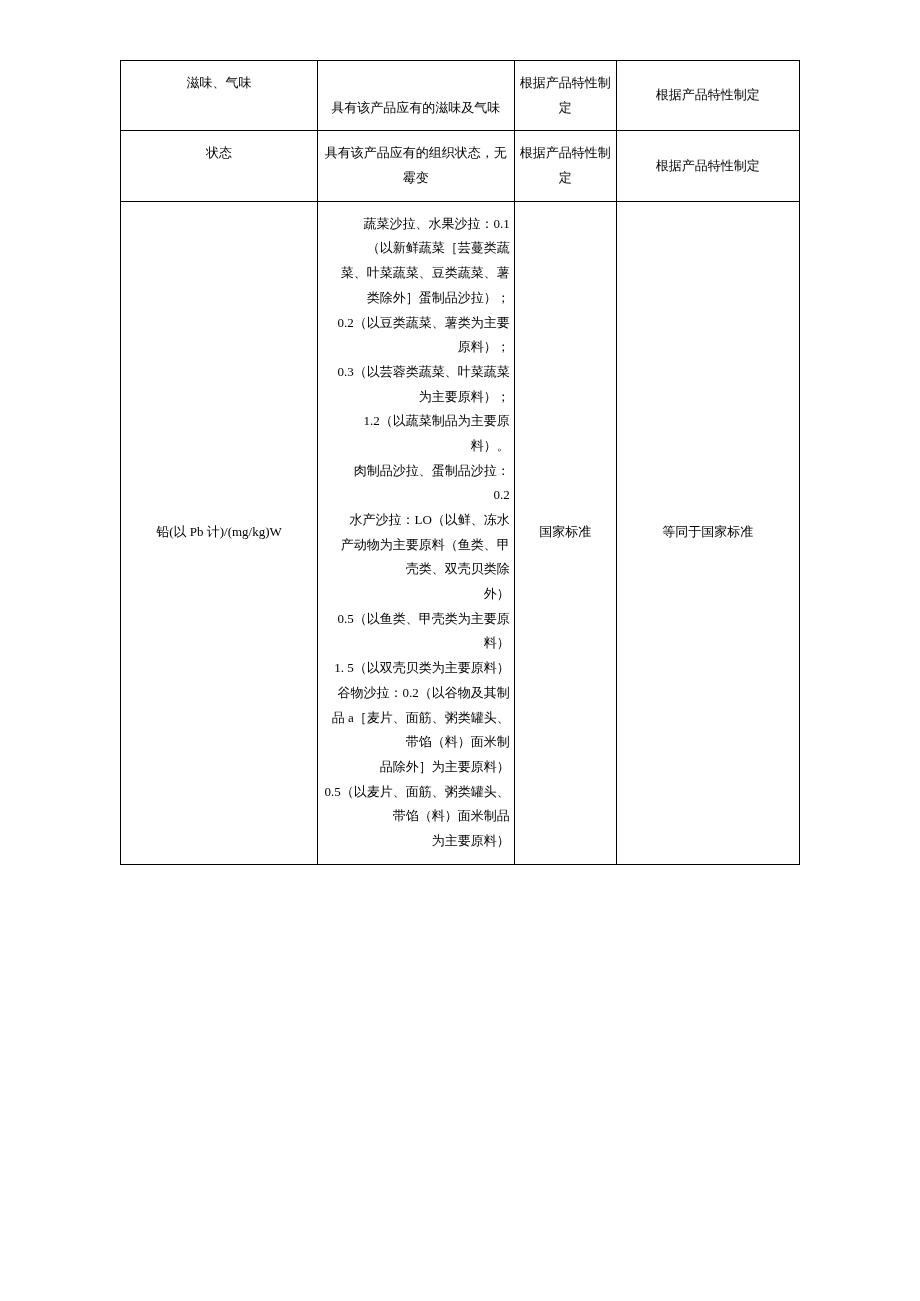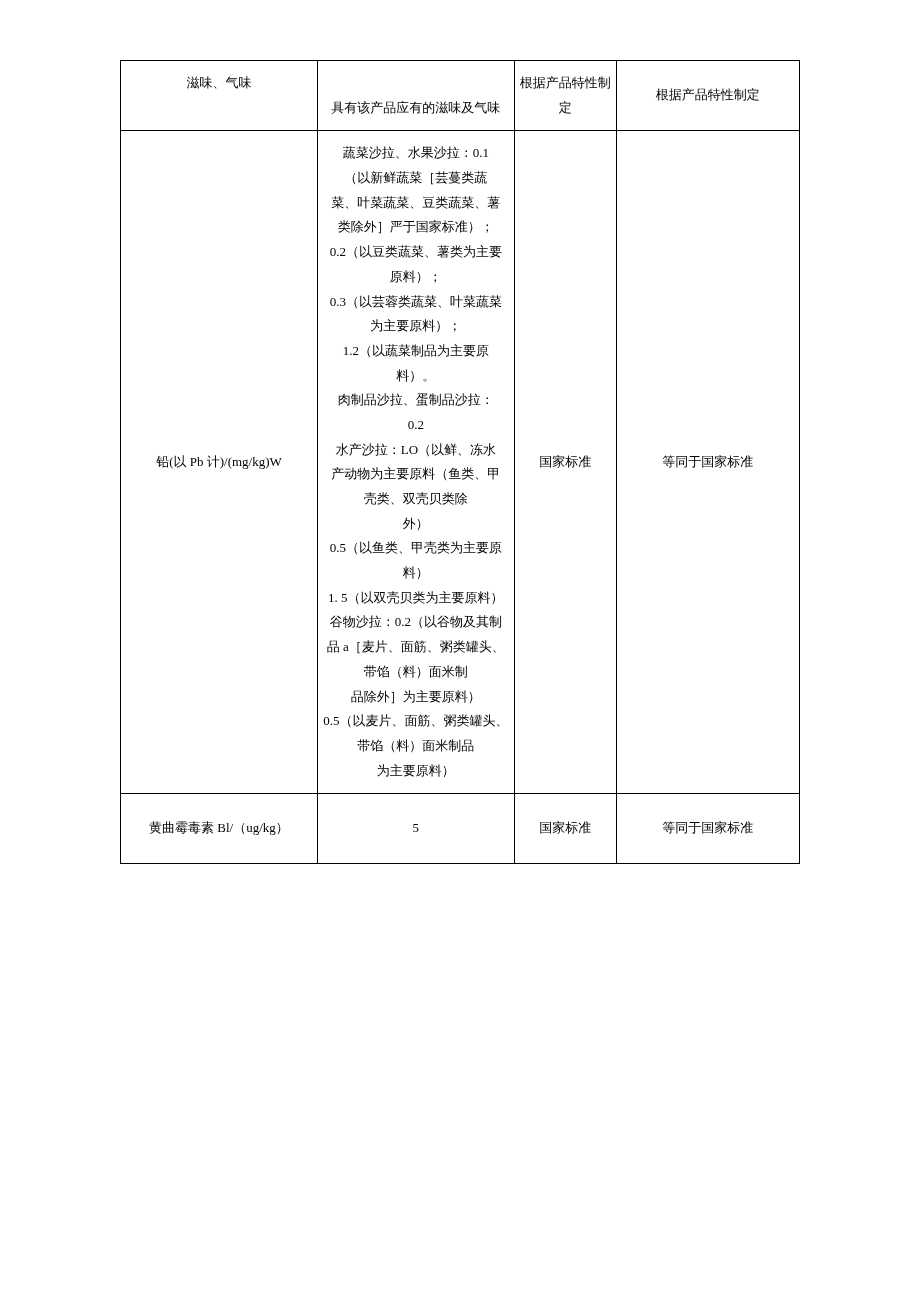--- a/index.html
+++ b/index.html
@@ -27,48 +27,54 @@
     line-height: 1.9;
     word-break: break-word;
   }
   col.c1 { width: 29%; }
   col.c2 { width: 29%; }
   col.c3 { width: 15%; }
   col.c4 { width: 27%; }
   .top-align-first { vertical-align: top; margin-left: 37px; }
   .tall-row td { padding-top: 22px; padding-bottom: 22px; }
   .left-lines { text-align: center; }
-  .left-lines span { display: block; }
+  .left-lines span { display: block; text-align: right; }
 </style>
 </head>
 <body>
 
 <div class="page">
 <table>
   <colgroup>
     <col class="c1">
         <col class="c2">
         <col class="c3">
         <col class="c4">
   </colgroup>
   <tbody>
     <tr>
       <td class="top-align-first">滋味、气味</td>
       <td style="vertical-align:bottom;">具有该产品应有的滋味及气味</td>
       <td>根据产品特性制定</td>
       <td>根据产品特性制定</td>
     </tr>
     <tr>
+      <td class="top-align-first">状态</td>
+      <td>具有该产品应有的组织状态，无霉变</td>
+      <td>根据产品特性制定</td>
+      <td>根据产品特性制定</td>
+    </tr>
+    <tr>
       <td>铅(以 Pb 计)/(mg/kg)W</td>
       <td>
         <div class="left-lines" id="lead-lines">
               <span>蔬菜沙拉、水果沙拉：0.1</span>
               <span>（以新鲜蔬菜［芸蔓类蔬</span>
               <span>菜、叶菜蔬菜、豆类蔬菜、薯</span>
-              <span>类除外］严于国家标准）；</span>
+              <span>类除外］蛋制品沙拉）；</span>
               <span>0.2（以豆类蔬菜、薯类为主要</span>
               <span>原料）；</span>
               <span>0.3（以芸蓉类蔬菜、叶菜蔬菜</span>
               <span>为主要原料）；</span>
               <span>1.2（以蔬菜制品为主要原</span>
               <span>料）。</span>
               <span>肉制品沙拉、蛋制品沙拉：</span>
               <span>0.2</span>
               <span>水产沙拉：LO（以鲜、冻水</span>
               <span>产动物为主要原料（鱼类、甲</span>
@@ -82,21 +88,15 @@
               <span>带馅（料）面米制</span>
               <span>品除外］为主要原料）</span>
               <span>0.5（以麦片、面筋、粥类罐头、</span>
               <span>带馅（料）面米制品</span>
               <span>为主要原料）</span>
             </div>
       </td>
       <td>国家标准</td>
       <td>等同于国家标准</td>
     </tr>
-    <tr class="tall-row">
-      <td>黄曲霉毒素 Bl/（ug/kg）</td>
-      <td>5</td>
-      <td>国家标准</td>
-      <td>等同于国家标准</td>
-    </tr>
   </tbody>
 </table>
 </div>
 
 </body></html>

